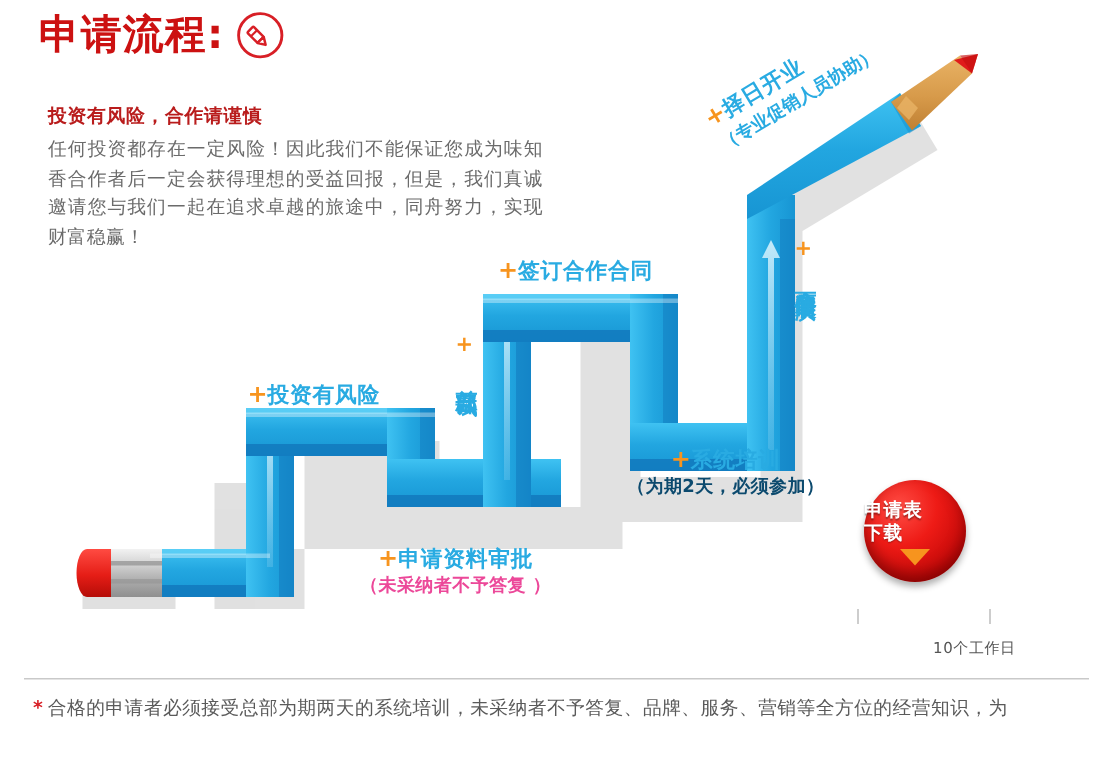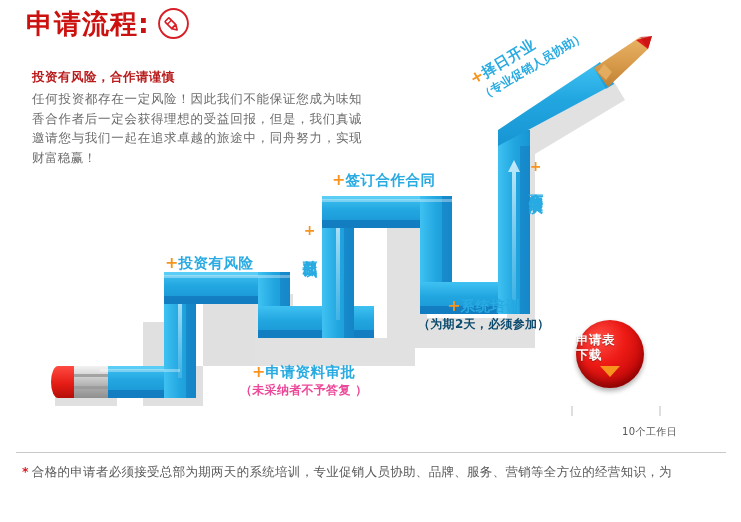--- a/index.html
+++ b/index.html
@@ -291,16 +291,16 @@
   <div class="sphere">
     <div class="sph-txt">
       <span>申请表</span><br>
       <span>下载</span>
     </div>
     <div class="dl-arrow"></div>
   </div>
 
   <div class="divider"></div>
   <div class="note">
-    <span class="star">*</span><span>合格的申请者必须接受总部为期两天的系统培训，专业促销人员协助、品牌、服务、营销等全方位的经营知识，为</span>
+    <span class="star">*</span><span>合格的申请者必须接受总部为期两天的系统培训，未采纳者不予答复、品牌、服务、营销等全方位的经营知识，为</span>
   </div>
 
 </div>
 
 </body></html>

